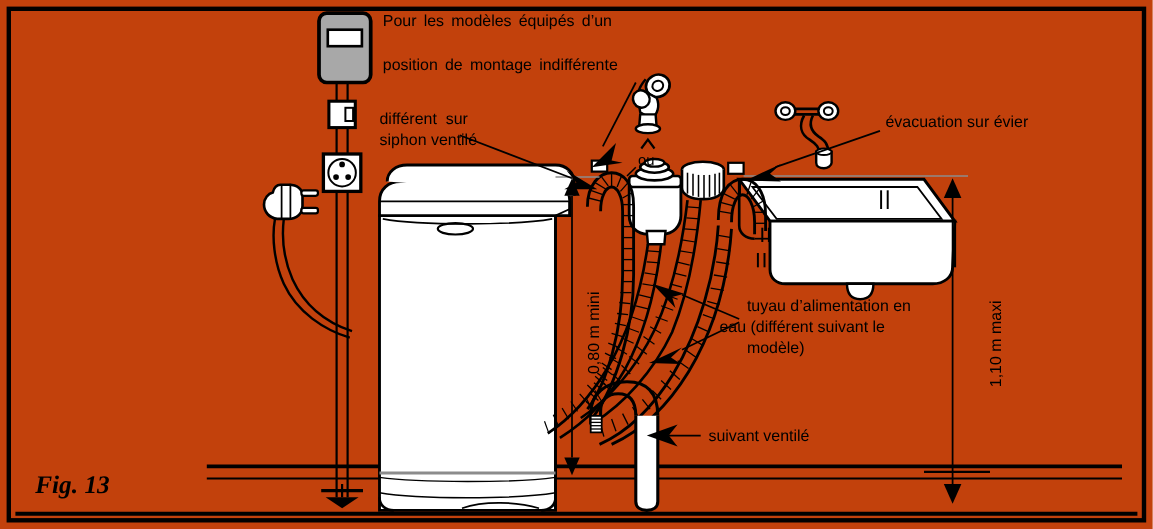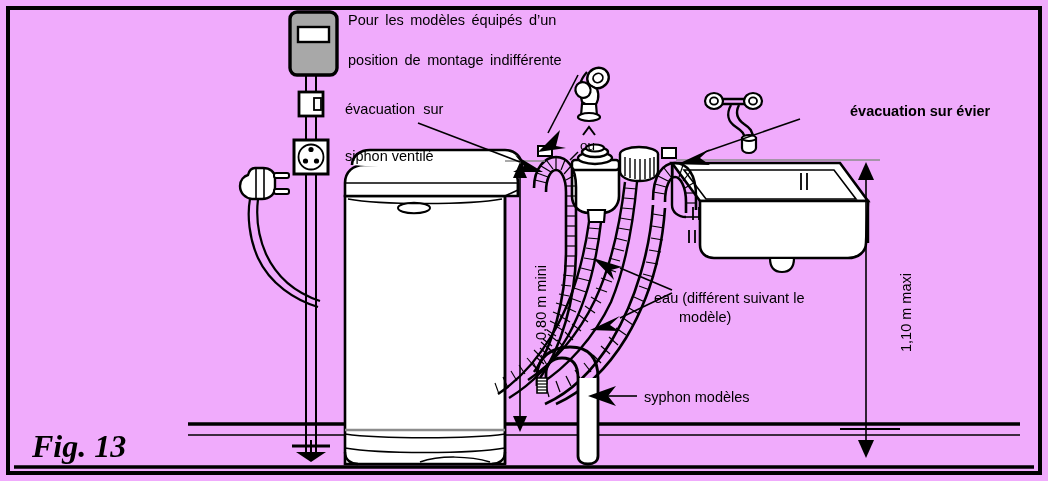--- a/index.html
+++ b/index.html
@@ -1,20 +1,20 @@
 <!DOCTYPE html>
 <html><head>
 <meta charset="utf-8">
 <style>
   html,body{margin:0;padding:0;background:#fff;}
   body{font-family:"Liberation Sans",sans-serif;}
   #fig{
     position:relative;
     width:1048px;height:481px;
-    background:#f0abfc;
+    background:#c2410c;
     box-sizing:border-box;
     overflow:hidden;
   }
   #fig .frame{
     position:absolute;left:6px;top:6px;right:6px;bottom:6px;
     border:4px solid #000;
     box-sizing:border-box;
   }
   svg.layer{position:absolute;left:0;top:0;width:1048px;height:481px;}
   .txt{
@@ -34,21 +34,21 @@
     color:#000;
     white-space:nowrap;
     transform-origin:0 0;
     transform:rotate(-90deg);
   }
   .figlabel{
     position:absolute;
     font-family:"Liberation Serif",serif;
     font-style:italic;
     font-weight:bold;
-    font-size:32px;
+    font-size:23px;
     color:#000;
     white-space:nowrap;
   }
 </style>
 </head>
 <body>
 
 <div id="fig">
 
   <div class="frame"></div>
@@ -426,29 +426,30 @@
       <path d="M590,330 L620,316 L610,325 L619,331 Z" fill="#000"></path>
 
       <line x1="637" y1="396" x2="608" y2="396" stroke="#000" stroke-width="1.6"></line>
       <path d="M588,396 L616,386 L608,396 L616,406 Z" fill="#000"></path>
     </g>
   </svg>
 
   <div class="txt just" style="left:348px;top:11px;">Pour les modèles équipés d’un</div>
   <div class="txt just" style="left:348px;top:51px;text-align:center;">position de montage indifférente</div>
 
-  <div class="txt" style="left:345px;top:100px;">évacuation  sur</div>
-  <div class="txt" style="left:345px;top:119px;margin-top:28px;">siphon ventilé</div>
-
-  <div class="txt" style="left:850px;top:102px;font-weight:bold;">évacuation sur évier</div>
-
+  <div class="txt" style="left:345px;top:100px;">différent  sur</div>
+  <div class="txt" style="left:345px;top:119px;">siphon ventilé</div>
+
+  <div class="txt" style="left:805px;top:102px;">évacuation sur évier</div>
+
+  <div class="txt" style="left:679px;top:270px;">tuyau d’alimentation en</div>
   <div class="txt" style="left:654px;top:289px;">eau (différent suivant le</div>
   <div class="txt" style="left:679px;top:308px;text-align:center;">modèle)</div>
 
-  <div class="txt" style="left:644px;top:388px;">syphon modèles</div>
+  <div class="txt" style="left:644px;top:388px;">suivant ventilé</div>
 
   <div class="txt" style="left:580px;top:136px;font-size:13.5px;text-align:right;">ou</div>
 
   <div class="vtxt" style="left:533px;top:340px;">0,80 m mini</div>
 
   <div class="vtxt" style="left:898px;top:352px;">1,10 m maxi</div>
 
   <div class="figlabel" style="left:32px;top:428px;">Fig. 13</div>
 
 </div>

